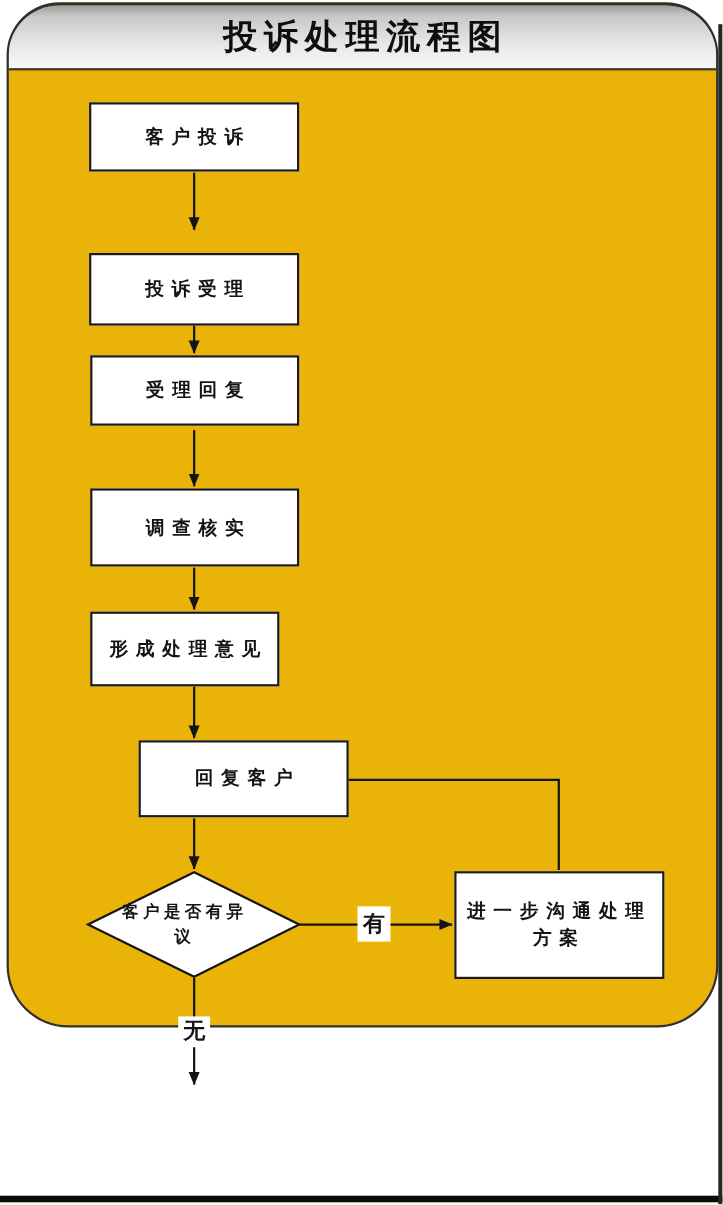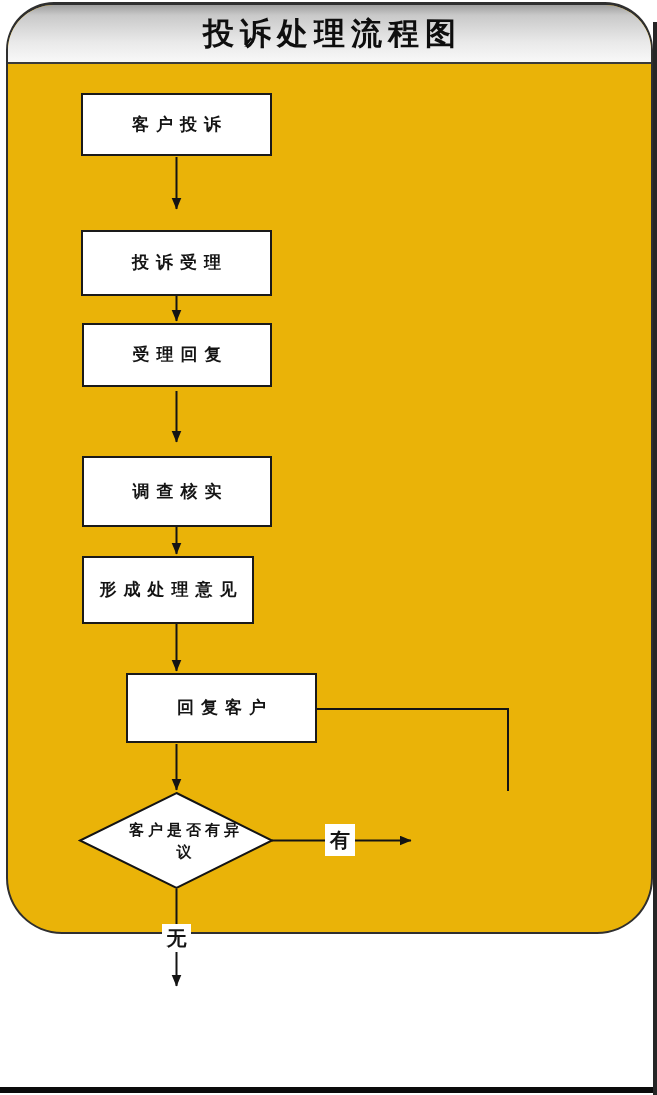--- a/index.html
+++ b/index.html
@@ -40,21 +40,21 @@
     display:flex;align-items:center;justify-content:center;
     text-align:center;
     font-size:17px;font-weight:700;color:#141414;
     letter-spacing:7px;
     line-height:24px;
   }
   .node .lbl{display:block;padding-left:7px;}
   .node-wide .lbl{width:172px;padding-left:0;}
   .diamond-label{
     position:absolute;z-index:4;
-    display:flex;align-items:center;justify-content:flex-end;
+    display:flex;align-items:center;justify-content:flex-start;
     text-align:center;
     font-size:15px;font-weight:700;color:#141414;
     letter-spacing:4px;line-height:22px;
     background:transparent;
   }
   .diamond-label .lbl{display:block;width:128px;}
   .edge-label{
     position:absolute;z-index:4;
     background:#ffffff;
     display:flex;align-items:center;justify-content:center;
@@ -100,36 +100,39 @@
   </div>
 
   <div class="node" style="left:81px;top:211px;width:191px;height:66px;margin-top:19px;">
     <span class="lbl">投诉受理</span>
   </div>
 
   <div class="node" style="left:82px;top:323px;width:190px;height:64px;">
     <span class="lbl">受理回复</span>
   </div>
 
-  <div class="node" style="left:82px;top:444px;width:190px;height:71px;margin-top:12px;">
+  <div class="node" style="left:82px;top:444px;width:190px;height:71px;">
     <span class="lbl">调查核实</span>
   </div>
 
   <div class="node" style="left:82px;top:556px;width:172px;height:68px;font-family:Liberation Serif, serif;">
     <span class="lbl">形成处理意见</span>
   </div>
 
   <div class="node" style="left:81px;top:673px;width:191px;height:70px;margin-left:45px;">
     <span class="lbl">回复客户</span>
   </div>
 
   <div class="diamond-label" style="left:104px;top:810px;width:146px;height:62px;">
     <span class="lbl">客户是否有异议</span>
   </div>
 
+  <div class="node node-wide" style="left:413px;top:792px;width:191px;height:98px;">
+    <span class="lbl">进一步沟通处理方案</span>
+  </div>
 
 
   <div class="edge-label" style="left:325px;top:824px;width:30px;height:32px;">有</div>
 
   <div class="edge-label" style="left:162px;top:924px;width:29px;height:28px;">无</div>
 
   <div class="bottom-edge"></div>
   <div class="right-edge"></div>
 
 </div>

